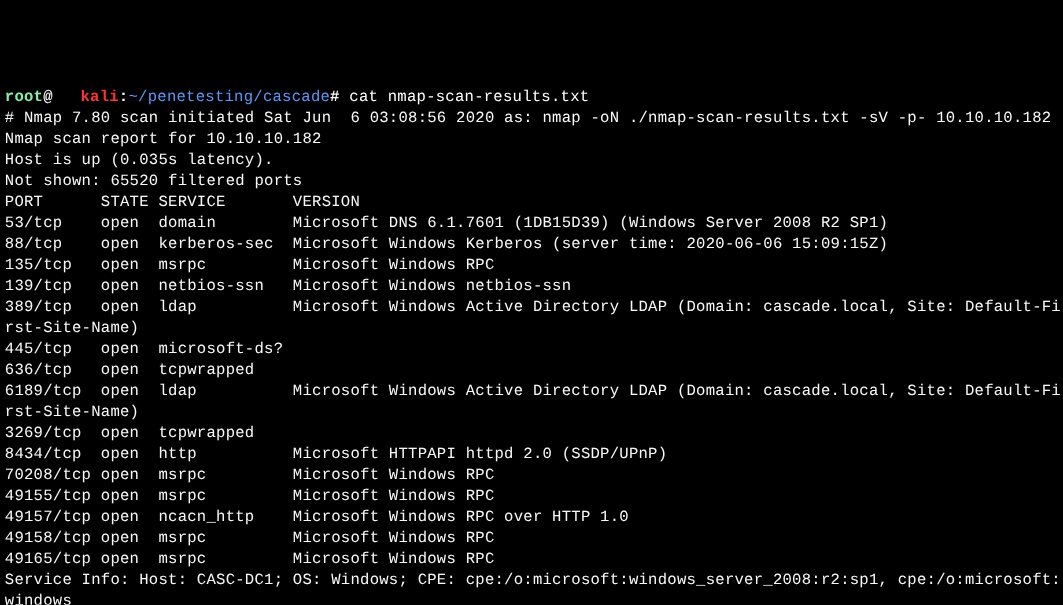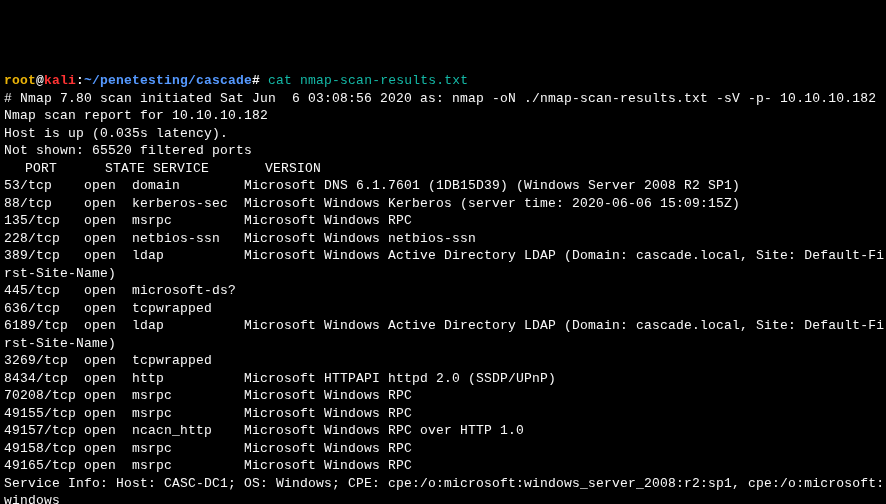--- a/index.html
+++ b/index.html
@@ -11,45 +11,45 @@
     body {
       background: #000000;
       font-family: 'Consolas', 'Courier New', monospace;
       font-size: 13px;
       line-height: 17.5px;
       color: #f8f8f8;
       padding: 2px 4px;
       white-space: pre;
       letter-spacing: 0.2px;
     }
-    .prompt-user { color: #eab308; font-weight: bold; }
+    .prompt-user { color: #86efac; font-weight: bold; }
     .prompt-at { color: #f8f8f8; font-weight: bold; }
-    .prompt-host { color: #ff3333; font-weight: bold; }
+    .prompt-host { color: #ff3333; font-weight: bold; padding-left: 23px; }
     .prompt-colon { color: #f8f8f8; font-weight: bold; }
-    .prompt-path { color: #5599ff; font-weight: bold; }
+    .prompt-path { color: #5599ff; font-weight: normal; }
     .prompt-hash { color: #f8f8f8; font-weight: bold; }
-    .cmd { color: #14b8a6; font-family: Liberation Mono, monospace; }
+    .cmd { color: #ffffff; font-family: Liberation Mono, monospace; }
     .output { color: #f8f8f8; }
-    .header-row { font-weight: normal; margin-left: 21px; }
+    .header-row { font-weight: normal; }
   </style>
 </head>
 <body>
 
 
 
 <div><span><span class="prompt-user">root</span><span class="prompt-at">@</span><span class="prompt-host">kali</span><span class="prompt-colon">:</span><span class="prompt-path">~/penetesting/cascade</span><span class="prompt-hash">#</span><span class="cmd"> cat nmap-scan-results.txt</span></span>
 <span class="output"># Nmap 7.80 scan initiated Sat Jun  6 03:08:56 2020 as: nmap -oN ./nmap-scan-results.txt -sV -p- 10.10.10.182</span>
 <span class="output">Nmap scan report for 10.10.10.182</span>
 <span class="output">Host is up (0.035s latency).</span>
 <span class="output">Not shown: 65520 filtered ports</span>
 <span class="output header-row">PORT      STATE SERVICE       VERSION</span>
 <span class="output">53/tcp    open  domain        Microsoft DNS 6.1.7601 (1DB15D39) (Windows Server 2008 R2 SP1)</span>
 <span class="output">88/tcp    open  kerberos-sec  Microsoft Windows Kerberos (server time: 2020-06-06 15:09:15Z)</span>
 <span class="output">135/tcp   open  msrpc         Microsoft Windows RPC</span>
-<span class="output">228/tcp   open  netbios-ssn   Microsoft Windows netbios-ssn</span>
+<span class="output">139/tcp   open  netbios-ssn   Microsoft Windows netbios-ssn</span>
 <span class="output">389/tcp   open  ldap          Microsoft Windows Active Directory LDAP (Domain: cascade.local, Site: Default-Fi</span>
 <span class="output">rst-Site-Name)</span>
 <span class="output">445/tcp   open  microsoft-ds?</span>
 <span class="output">636/tcp   open  tcpwrapped</span>
 <span class="output">6189/tcp  open  ldap          Microsoft Windows Active Directory LDAP (Domain: cascade.local, Site: Default-Fi</span>
 <span class="output">rst-Site-Name)</span>
 <span class="output">3269/tcp  open  tcpwrapped</span>
 <span class="output">8434/tcp  open  http          Microsoft HTTPAPI httpd 2.0 (SSDP/UPnP)</span>
 <span class="output">70208/tcp open  msrpc         Microsoft Windows RPC</span>
 <span class="output">49155/tcp open  msrpc         Microsoft Windows RPC</span>

